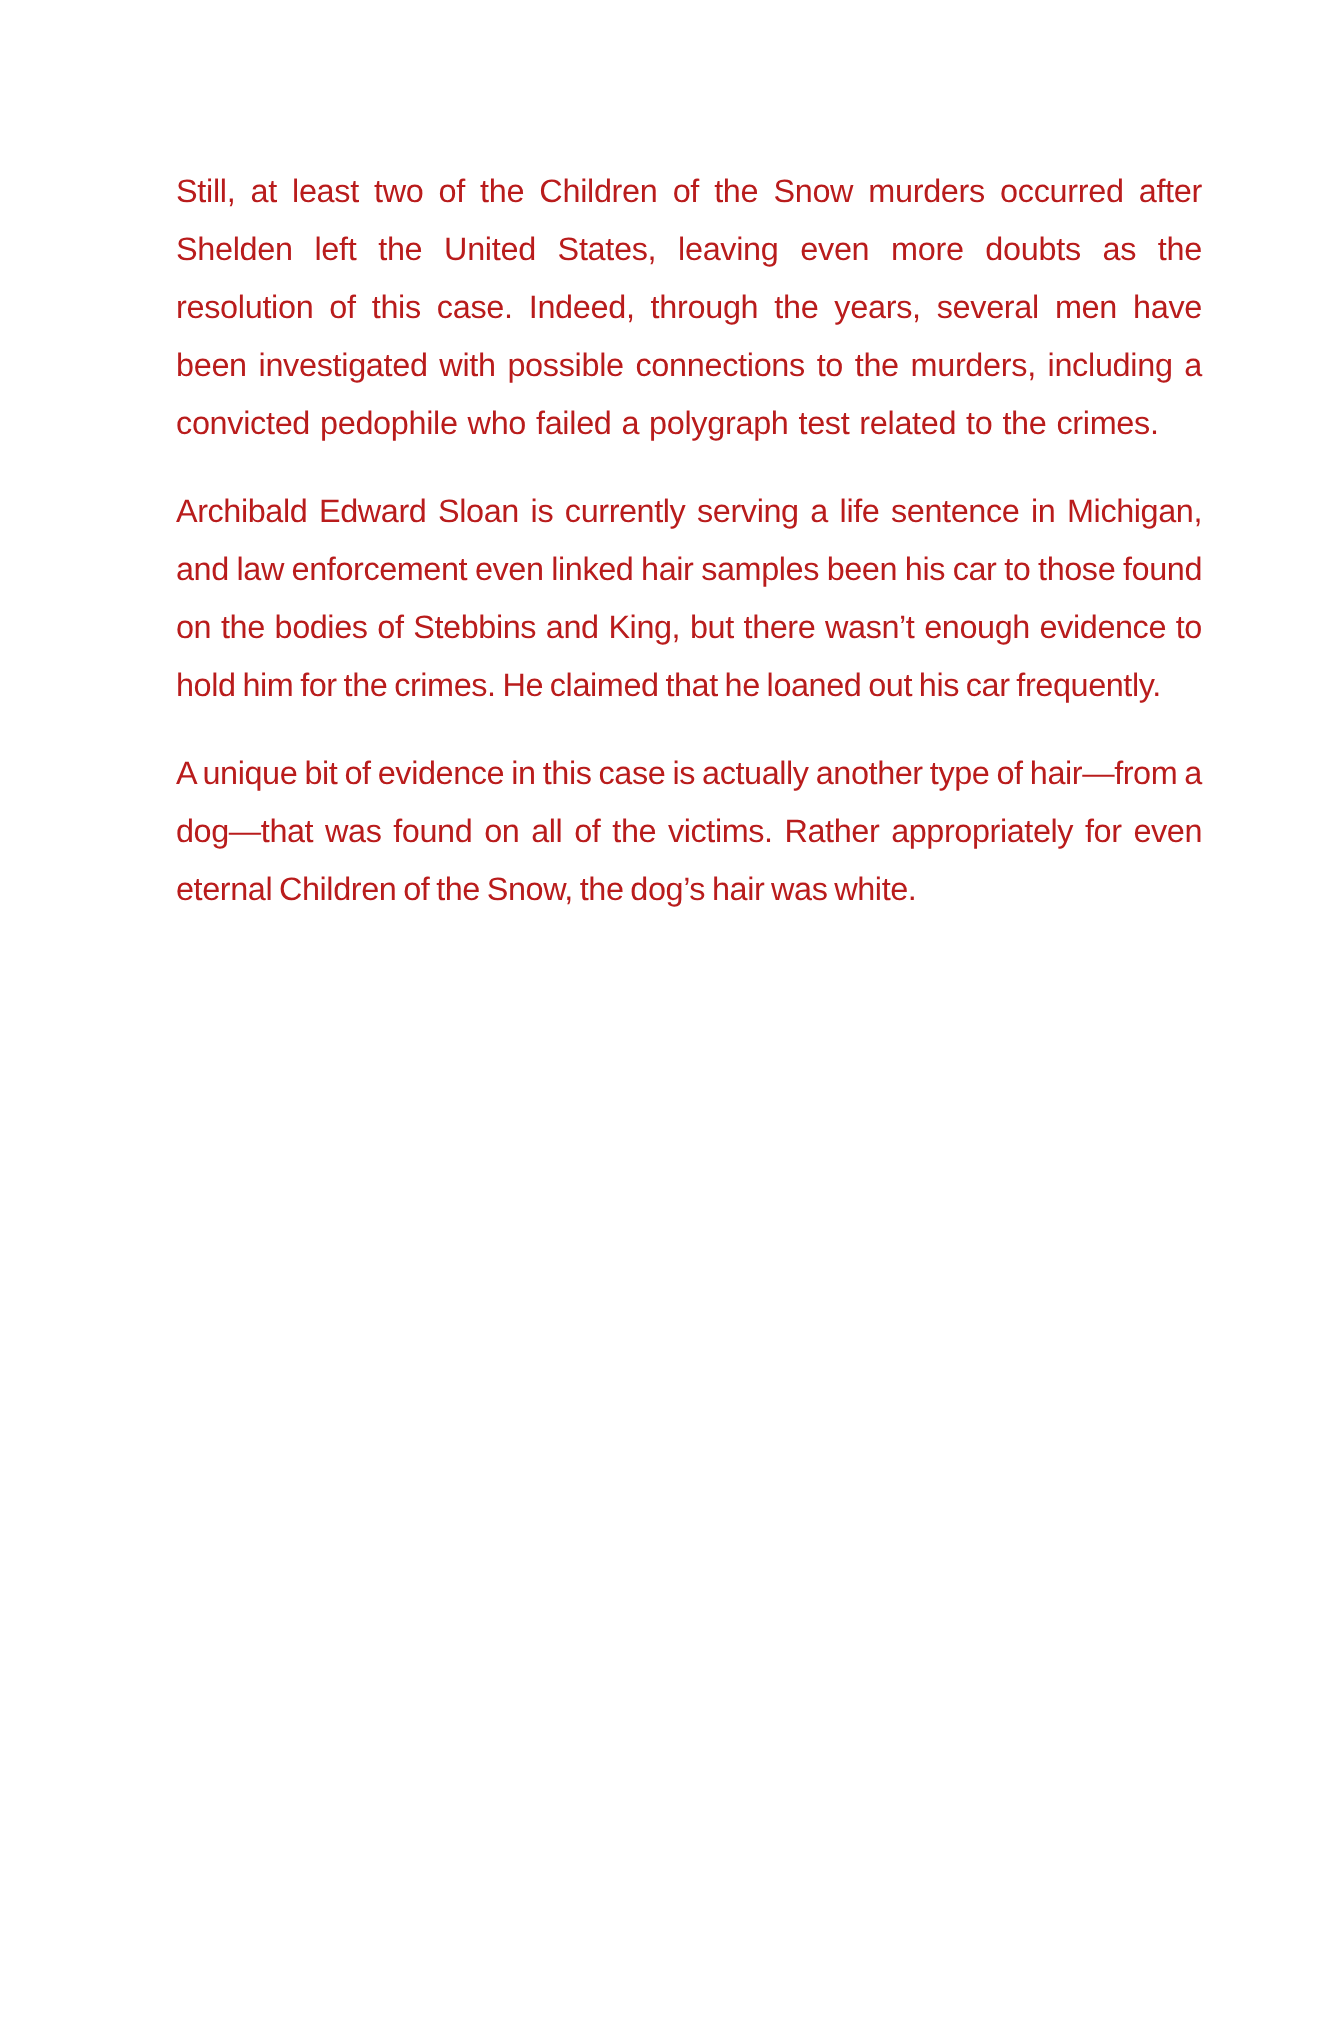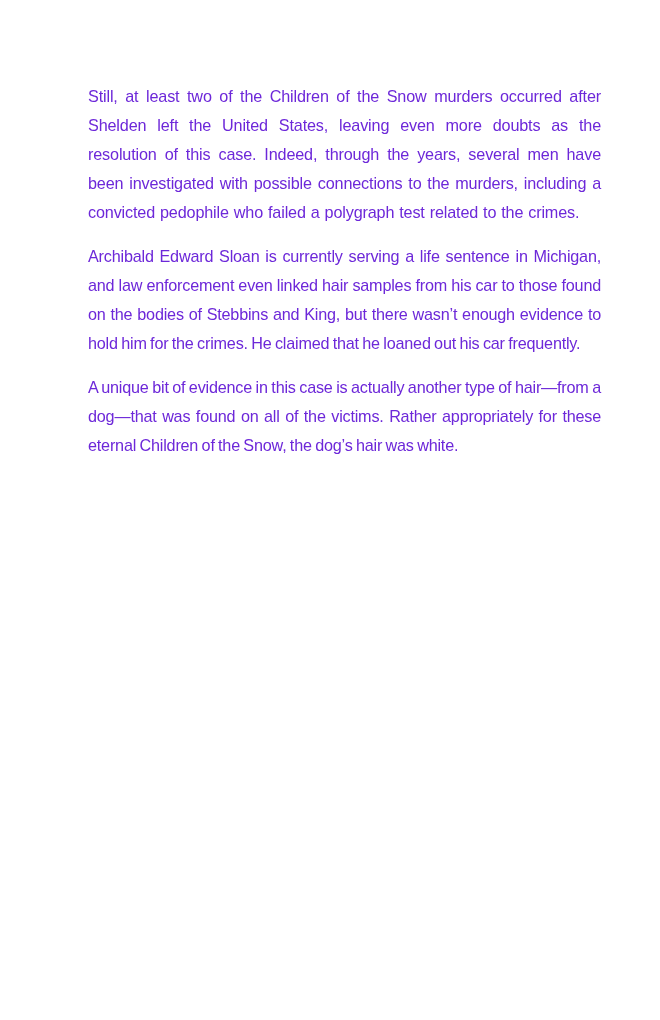--- a/index.html
+++ b/index.html
@@ -29,21 +29,21 @@
     left: 88px;
     top: 82px;
     width: 513px;
   }
 
   .body-paragraph {
     margin: 0 0 15px 0;
     font-family: "Liberation Sans", "DejaVu Sans", sans-serif;
     font-size: 16.2px;
     line-height: 29px;
-    color: #6d28d9;
+    color: #b91c1c;
     text-align: justify;
     text-justify: inter-word;
     letter-spacing: -0.15px;
     word-spacing: -0.2px;
     font-weight: 400;
     hyphens: none;
   }
   .body-paragraph:last-child {
     margin-bottom: 0;
   }
@@ -118,18 +118,18 @@
     line-height: 26px;
   }
 </style>
 </head>
 <body>
 
 <div class="page">
 
   <div class="text-column">
     <p class="body-paragraph loose">Still, at least two of the Children of the Snow murders occurred after Shelden left the United States, leaving even more doubts as the resolution of this case. Indeed, through the years, several men have been investigated with possible connections to the murders, including a convicted pedophile who failed a polygraph test related to the crimes.</p>
-    <p class="body-paragraph tight">Archibald Edward Sloan is currently serving a life sentence in Michigan, and law enforcement even linked hair samples from his car to those found on the bodies of Stebbins and King, but there wasn’t enough evidence to hold him for the crimes. He claimed that he loaned out his car frequently.</p>
-    <p class="body-paragraph tight">A unique bit of evidence in this case is actually another type of hair—from a dog—that was found on all of the victims. Rather appropriately for these eternal Children of the Snow, the dog’s hair was white.</p>
+    <p class="body-paragraph tight">Archibald Edward Sloan is currently serving a life sentence in Michigan, and law enforcement even linked hair samples been his car to those found on the bodies of Stebbins and King, but there wasn’t enough evidence to hold him for the crimes. He claimed that he loaned out his car frequently.</p>
+    <p class="body-paragraph tight">A unique bit of evidence in this case is actually another type of hair—from a dog—that was found on all of the victims. Rather appropriately for even eternal Children of the Snow, the dog’s hair was white.</p>
   </div>
 
 
 </div>
 
 </body></html>

